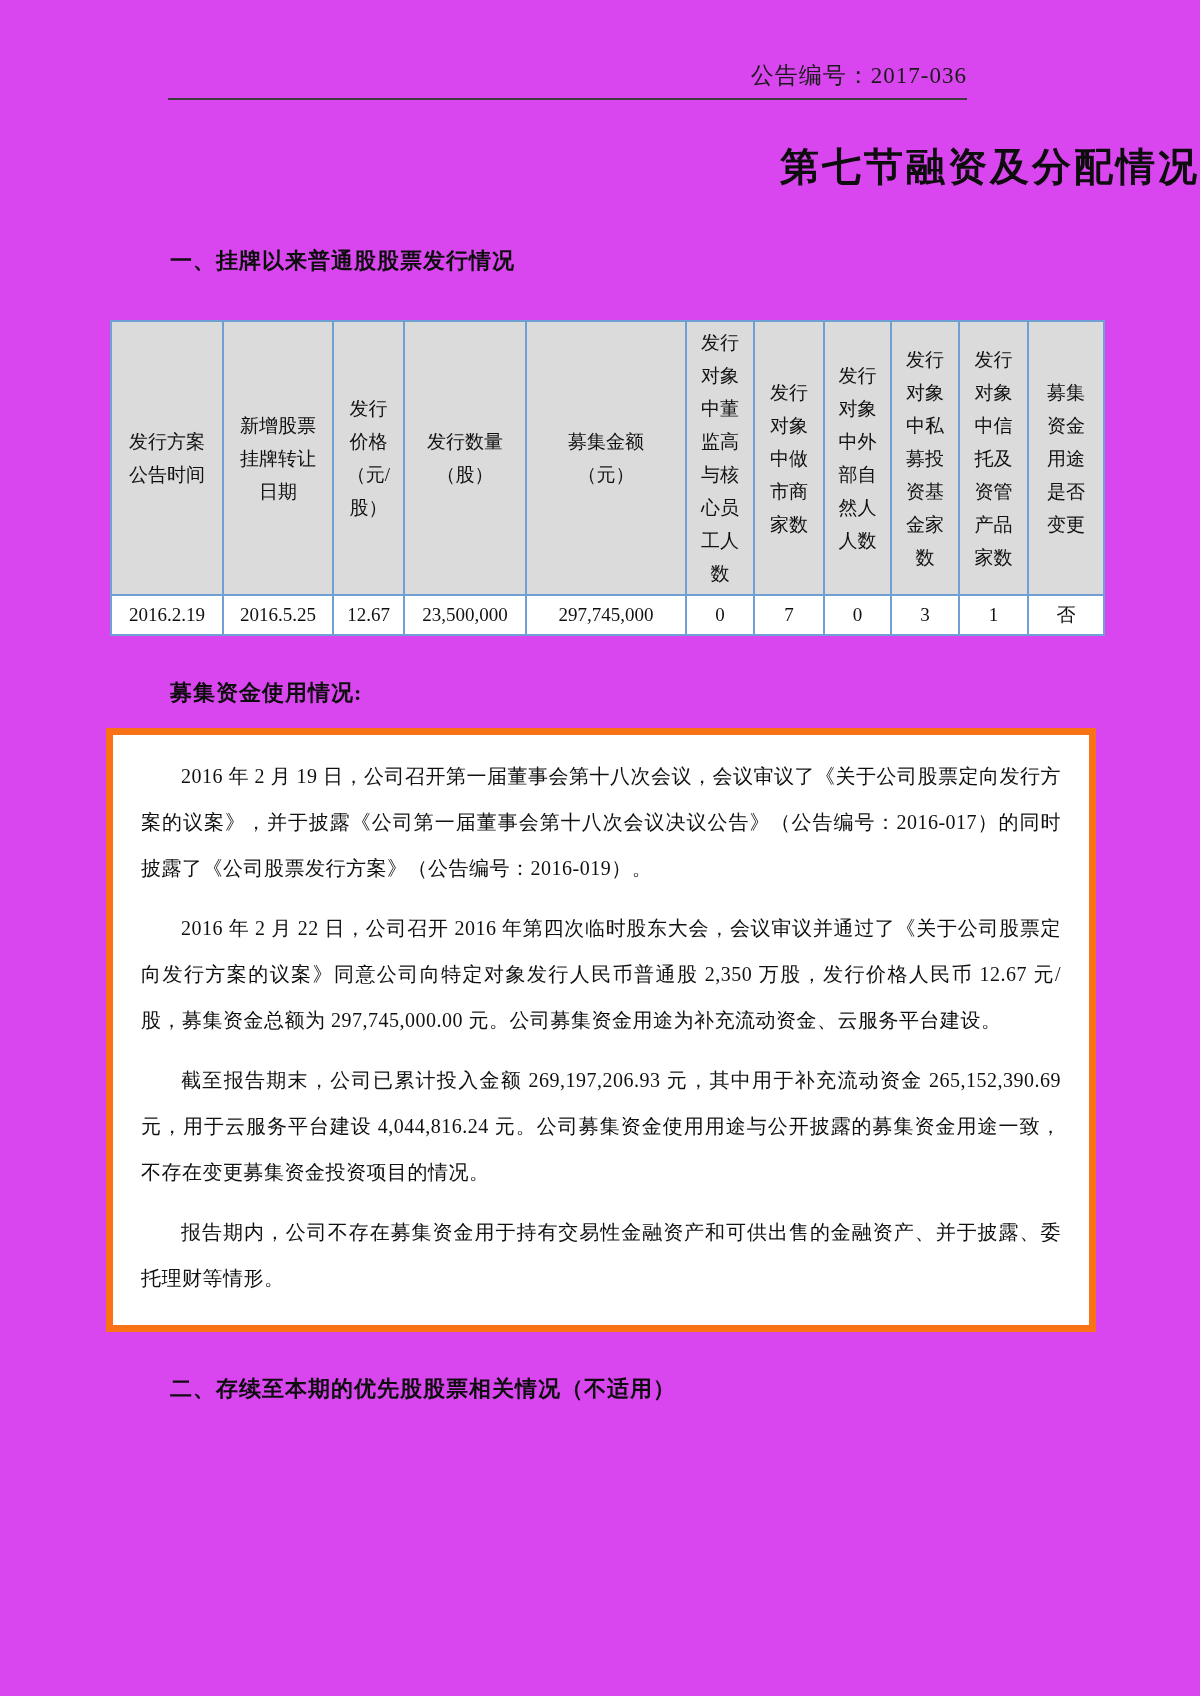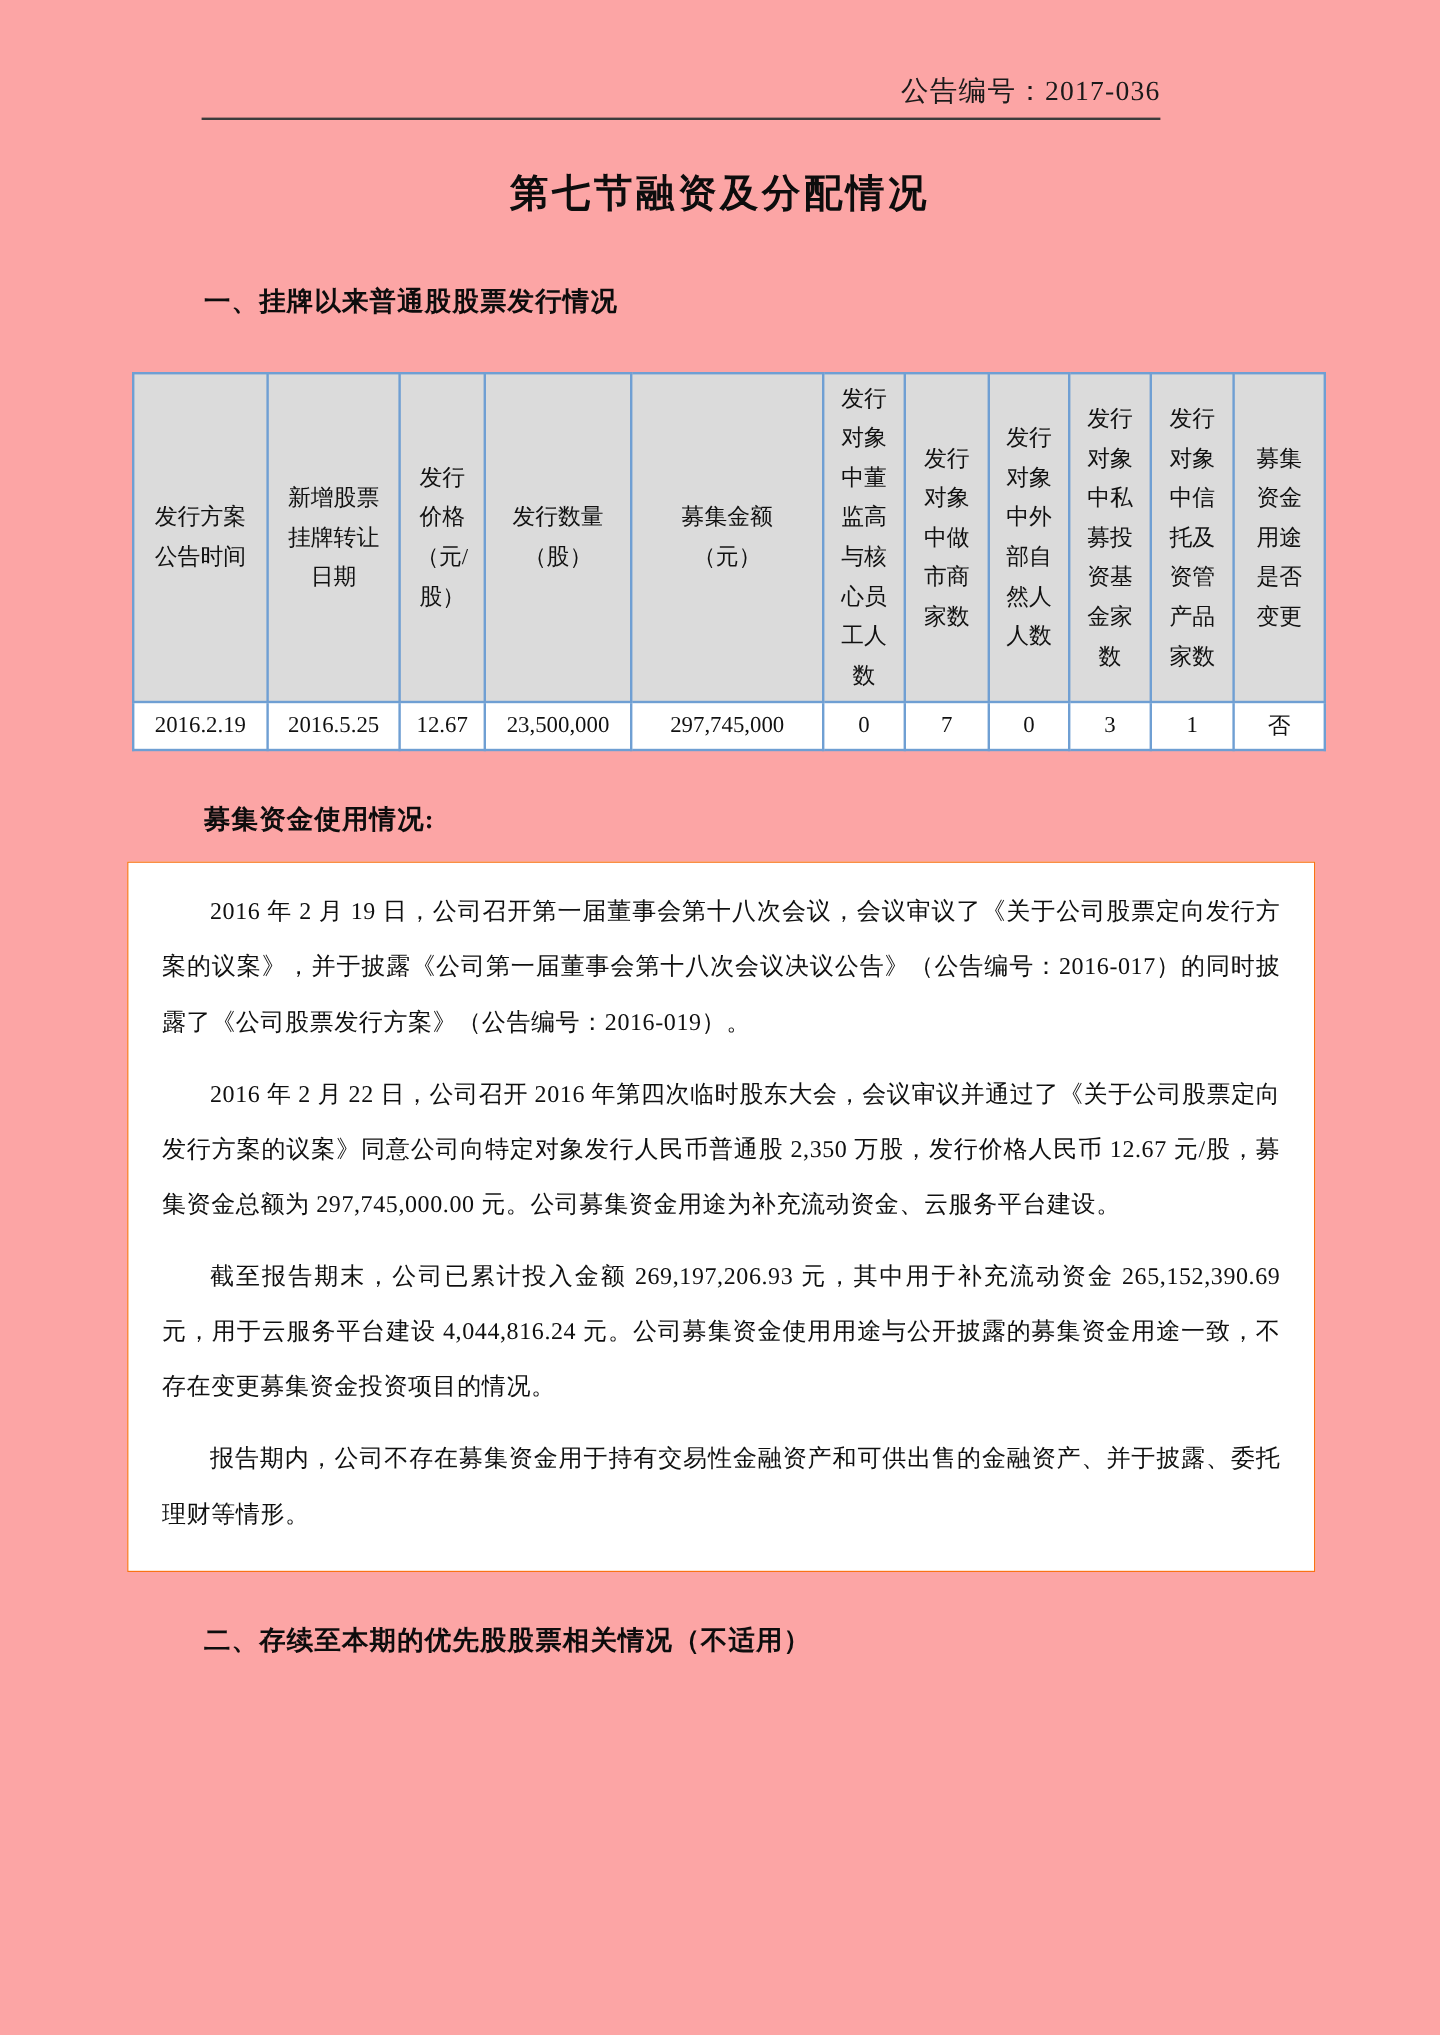--- a/index.html
+++ b/index.html
@@ -1,44 +1,44 @@
 <!DOCTYPE html>
 <html><head>
 <meta charset="utf-8">
 <style>
   html, body { margin: 0; padding: 0; background: #ffffff; }
   .page {
     position: relative;
     width: 1200px;
     height: 1696px;
     margin: 0 auto;
-    background: #fca5a5;
+    background: #d946ef;
     color: #111111;
     font-family: "Liberation Serif", "DejaVu Serif", serif;
     overflow: hidden;
   }
   .announce-no {
     padding-top: 60px;
     margin-right: 233px;
     text-align: right;
     font-size: 23px;
     letter-spacing: 1px;
     color: #1a1a1a;
   }
   .header-rule {
     margin: 7px 233px 0 168px;
     border-bottom: 2px solid #3c3c3c;
     height: 0;
   }
   .doc-title {
     margin: 40px 0 0 0;
-    text-align: center;
+    text-align: right;
     font-family: "Liberation Sans", "DejaVu Sans", sans-serif;
     font-weight: 700;
-    font-size: 32px;
+    font-size: 39px;
     letter-spacing: 3px;
     color: #0d0d0d;
   }
   .sec-heading {
     margin: 52px 0 0 170px;
     font-family: "Liberation Sans", "DejaVu Sans", sans-serif;
     font-weight: 700;
     font-size: 22px;
     letter-spacing: 1px;
     color: #0d0d0d;
@@ -72,21 +72,21 @@
   }
   .funds-heading {
     margin: 42px 0 0 170px;
     font-size: 22px;
     font-weight: 700;
     letter-spacing: 1px;
     color: #0d0d0d;
   }
   .funds-box {
     margin: 20px 104px 0 106px;
-    border: 1px solid #f97316;
+    border: 7px solid #f97316;
     padding: 18px 28px 24px 28px;
     background: #ffffff;
   }
   .funds-box p {
     margin: 14px 0 0 0;
     font-size: 20px;
     line-height: 46px;
     text-indent: 2em;
     text-align: justify;
     letter-spacing: 0.5px;

